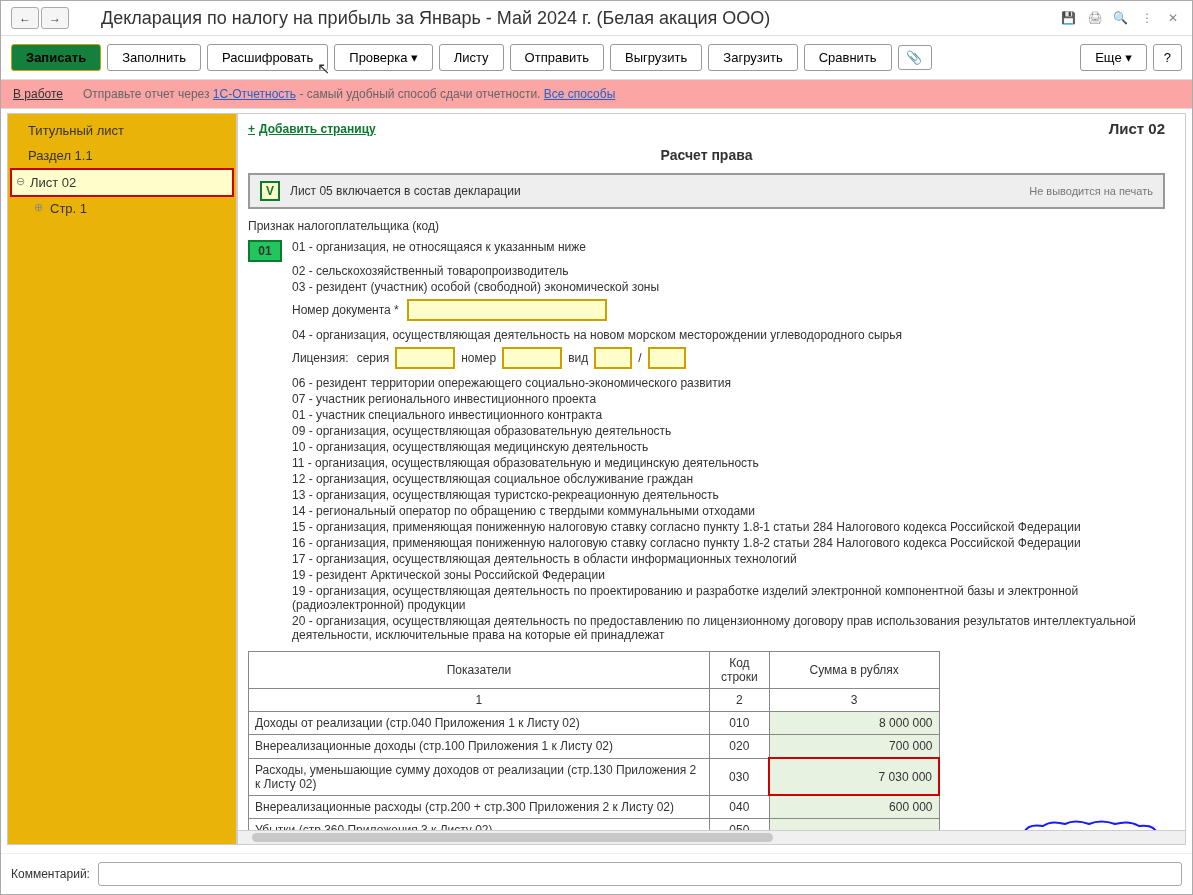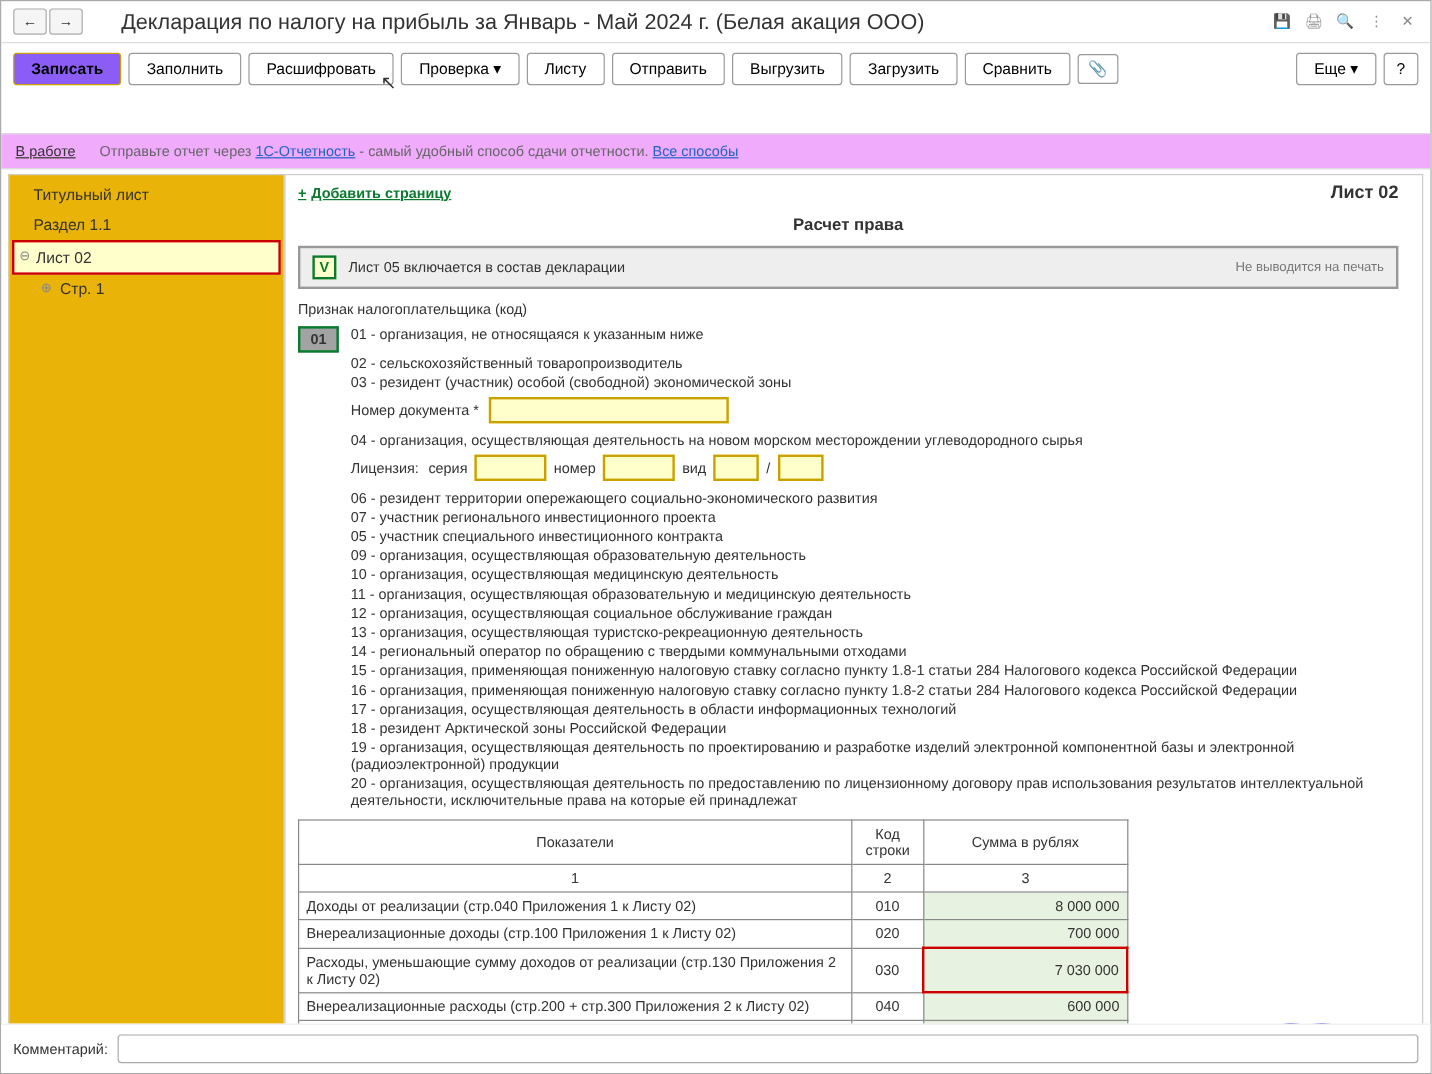--- a/index.html
+++ b/index.html
@@ -3,25 +3,25 @@
 <meta charset="utf-8">
 <style>
 * { box-sizing: border-box; margin: 0; padding: 0; }
 body { font-family: Arial, sans-serif; font-size: 12px; color: #333; background: #fff; width: 1193px; height: 895px; border: 1px solid #aaa; position: relative; overflow: hidden; }
 .titlebar { display: flex; align-items: center; padding: 6px 10px; border-bottom: 1px solid #ddd; }
 .nav-btn { width: 28px; height: 22px; border: 1px solid #aaa; background: #f5f5f5; margin-right: 2px; display: flex; align-items: center; justify-content: center; cursor: pointer; border-radius: 3px; }
 .title { font-size: 18px; margin-left: 30px; flex: 1; }
 .tb-icon { width: 18px; height: 18px; margin-left: 8px; color: #888; cursor: pointer; display:flex; align-items:center; justify-content:center; }
 .toolbar { display: flex; align-items: center; padding: 8px 10px; gap: 6px; }
 .btn { border: 1px solid #999; background: #fff; padding: 5px 14px; border-radius: 3px; cursor: pointer; font-size: 13px; }
-.btn.primary { background: #8b5cf6; border-color: #c9a200; font-weight: bold; }
+.btn.primary { background: #15803d; border-color: #c9a200; font-weight: bold; }
 .btn.more { margin-left: auto; }
 .btn.q { padding: 5px 10px; }
 .btn.clip { padding: 4px 8px; }
-.infobar { background: #f0abfc; padding: 7px 12px; border-top: 1px solid #ddd; border-bottom: 1px solid #ddd; display:flex; gap:20px; align-items:center;margin-top:32px; }
+.infobar { background: #fca5a5; padding: 7px 12px; border-top: 1px solid #ddd; border-bottom: 1px solid #ddd; display:flex; gap:20px; align-items:center; }
 .infobar .status { text-decoration: underline; color:#333; }
 .infobar .msg { color:#666; }
 .infobar a { color: #2263c7; text-decoration: underline; cursor:pointer; }
 .workarea { display: flex; height: 740px; }
 .sidebar { width: 230px; border-right: 1px solid #ccc; padding-top:4px; margin: 4px 0 4px 6px; border:1px solid #ccc; background:#eab308; }
 .side-item { padding: 5px 10px 5px 20px; cursor: pointer; font-size:13px; }
 .side-item.sel { border: 2px solid #c00; background: #ffffcc; margin: 0 2px; padding-left:18px; }
 .side-sub { padding-left: 42px; font-size:13px; padding-top:4px; padding-bottom:4px; cursor:pointer; }
 .tree-toggle { position:relative; }
 .tree-toggle::before { content:"⊖"; position:absolute; left:4px; color:#888; font-size:11px; }
@@ -30,21 +30,21 @@
 .main { flex:1; margin:4px 6px 4px 0; border:1px solid #ccc; display:flex; flex-direction:column; overflow:hidden; position:relative; }
 .main-inner { overflow-y:scroll; overflow-x:scroll; padding:6px 20px 10px 10px; height:100%; }
 .topline { display:flex; align-items:center; margin-bottom:4px; }
 .addpage { color:#0a7a2f; font-weight:bold; text-decoration:underline; cursor:pointer; }
 .addpage .plus { color:#0a7a2f; margin-right:4px; font-weight:bold; }
 .sheetname { margin-left:auto; font-size:15px; font-weight:bold; }
 .subtitle { text-align:center; font-weight:bold; font-size:14px; margin:10px 0; }
 .includebox { border:2px solid #999; background:#eee; display:flex; align-items:center; padding:6px 10px; margin-bottom:10px; }
 .chk { width:20px; height:20px; border:2px solid #0a7a2f; background:#ffffcc; color:#0a7a2f; font-weight:bold; display:flex; align-items:center; justify-content:center; margin-right:10px; }
 .noprint { margin-left:auto; color:#777; font-size:11px; }
-.code-box { border:2px solid #0a7a2f; background:#a3a3a3; width:34px; height:22px; display:inline-flex; align-items:center; justify-content:center; font-weight:bold; margin-right:10px; vertical-align:top; }
+.code-box { border:2px solid #0a7a2f; background:#22c55e; width:34px; height:22px; display:inline-flex; align-items:center; justify-content:center; font-weight:bold; margin-right:10px; vertical-align:top; }
 .codes { margin-left:0; }
 .codes .desc { display:inline-block; }
 .codeline { padding:1px 0 1px 44px; font-size:12px; }
 .codeline.first { padding-left:0; display:flex; }
 .codeline.first .desc { padding-left:0; }
 .docrow { padding:4px 0 6px 44px; display:flex; align-items:center; gap:6px; }
 .docrow label { margin-right:2px; }
 .fld { border:2px solid #c9a200; background:#ffffcc; height:22px; }
 .fld.docnum { width:200px; }
 .fld.sm { width:60px; }
@@ -145,31 +145,31 @@
           <span>номер</span>
           <input class="fld sm" style="">
           <span>вид</span>
           <input class="fld xs" style="">
           <span>/</span>
           <input class="fld xs" style="">
         </div>
         <div id="codes2">
             <div class="codeline">06 - резидент территории опережающего социально-экономического развития</div>
             <div class="codeline">07 - участник регионального инвестиционного проекта</div>
-            <div class="codeline">05 - участник специального инвестиционного контракта</div>
+            <div class="codeline">01 - участник специального инвестиционного контракта</div>
             <div class="codeline">09 - организация, осуществляющая образовательную деятельность</div>
             <div class="codeline">10 - организация, осуществляющая медицинскую деятельность</div>
             <div class="codeline">11 - организация, осуществляющая образовательную и медицинскую деятельность</div>
             <div class="codeline">12 - организация, осуществляющая социальное обслуживание граждан</div>
             <div class="codeline">13 - организация, осуществляющая туристско-рекреационную деятельность</div>
             <div class="codeline">14 - региональный оператор по обращению с твердыми коммунальными отходами</div>
             <div class="codeline">15 - организация, применяющая пониженную налоговую ставку согласно пункту 1.8-1 статьи 284 Налогового кодекса Российской Федерации</div>
             <div class="codeline">16 - организация, применяющая пониженную налоговую ставку согласно пункту 1.8-2 статьи 284 Налогового кодекса Российской Федерации</div>
             <div class="codeline">17 - организация, осуществляющая деятельность в области информационных технологий</div>
-            <div class="codeline">18 - резидент Арктической зоны Российской Федерации</div>
+            <div class="codeline">19 - резидент Арктической зоны Российской Федерации</div>
             <div class="codeline">19 - организация, осуществляющая деятельность по проектированию и разработке изделий электронной компонентной базы и электронной (радиоэлектронной) продукции</div>
             <div class="codeline">20 - организация, осуществляющая деятельность по предоставлению по лицензионному договору прав использования результатов интеллектуальной деятельности, исключительные права на которые ей принадлежат</div>
           </div>
       </div>
 
       <table class="tbl">
         <thead>
           <tr>
             <th>Показатели</th>
             <th style="width:60px;">Код строки</th>

